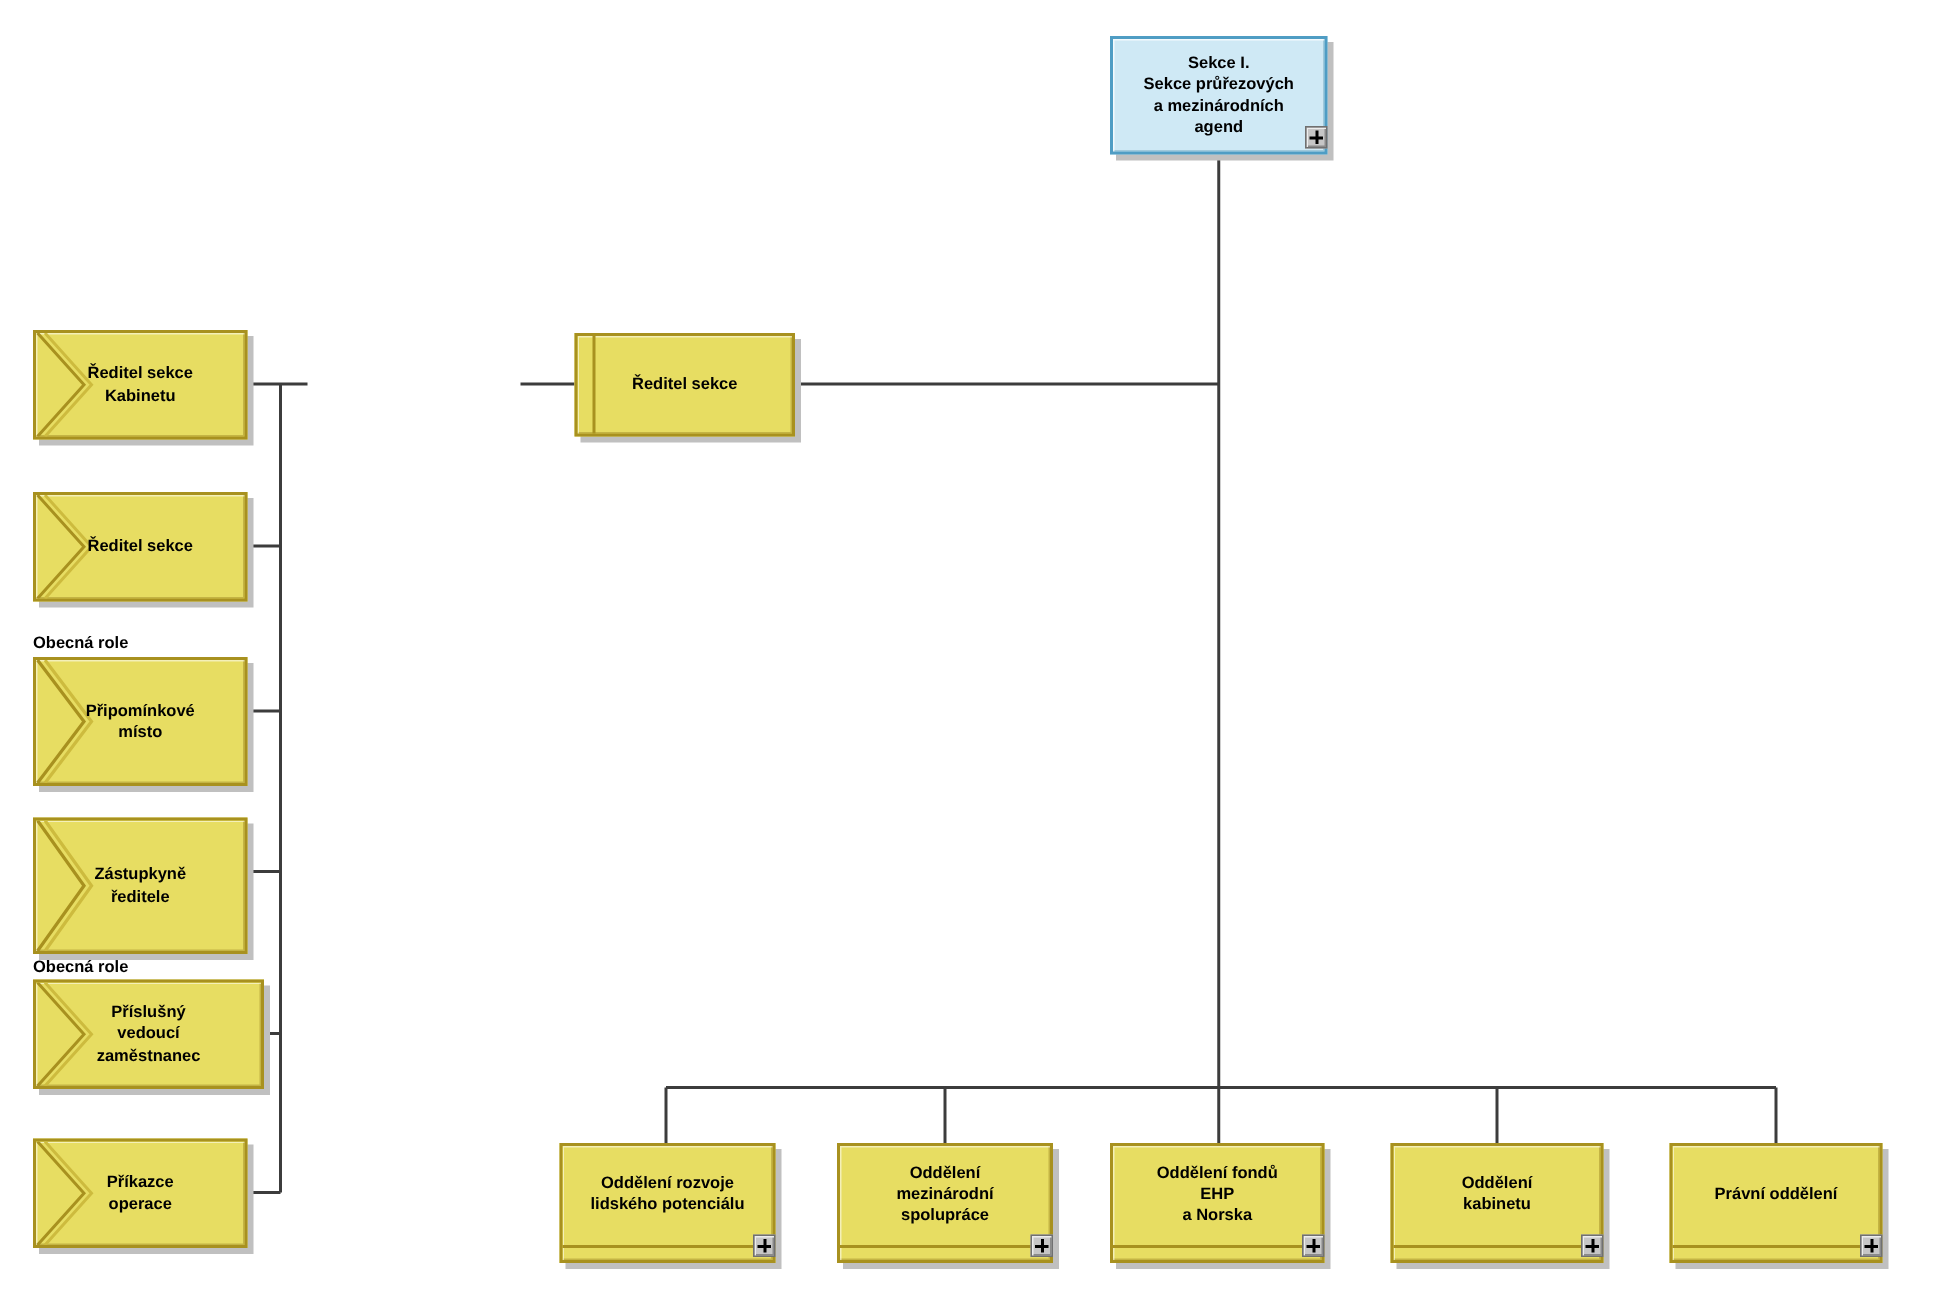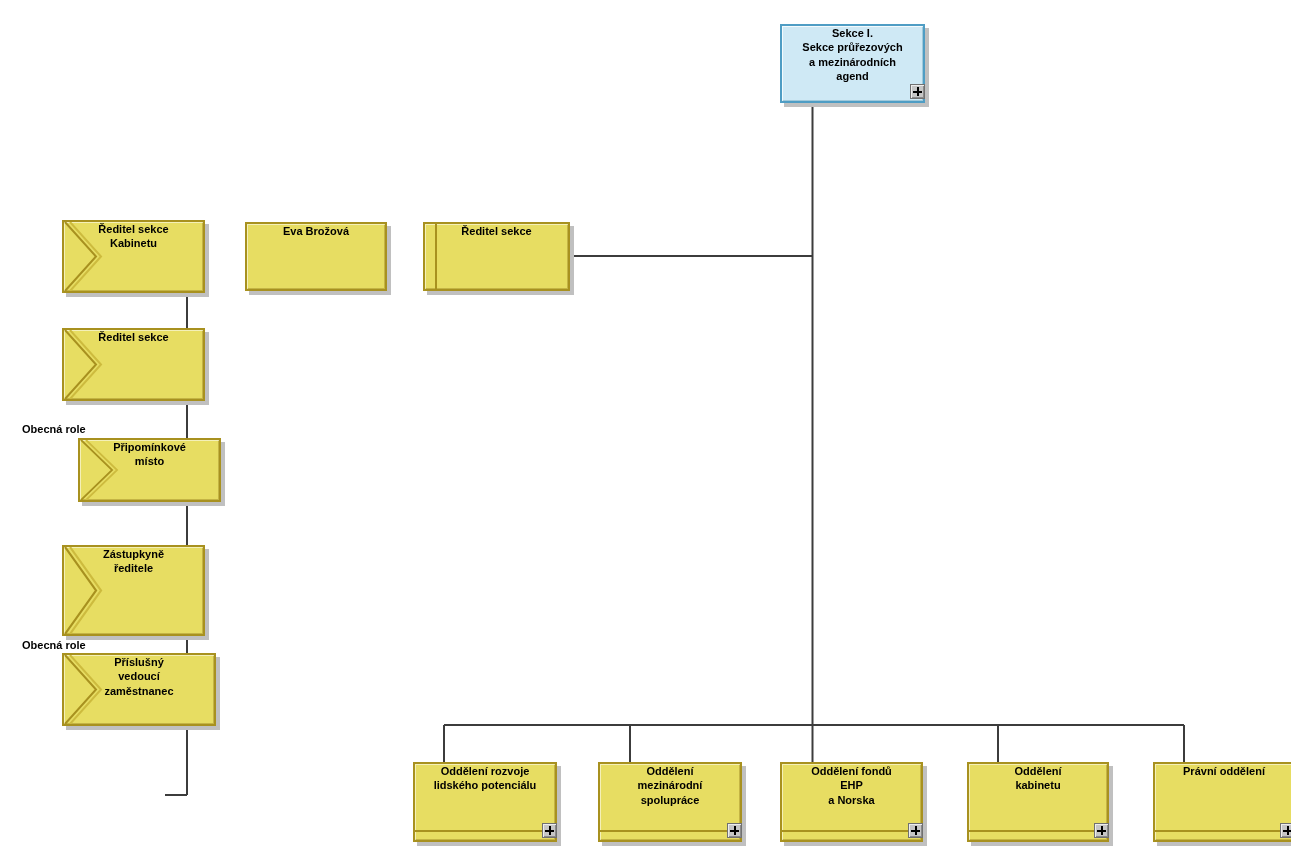--- a/index.html
+++ b/index.html
@@ -9,23 +9,23 @@
   }
   .lines{position:absolute;left:0;top:0;width:1291px;height:868px;pointer-events:none;}
   .lines line{stroke:var(--line,#3c3c3c);stroke-width:2;}
   .node{
     position:absolute;box-sizing:border-box;
     background:var(--unit-fill,#e7dd62);
     border:2px solid var(--unit-border,#a8911f);
     box-shadow:4px 4px 0 var(--shadow,#c0c0c0),
                inset 1px 1px 0 rgba(255,255,255,.55),
                inset -1px -1px 0 rgba(146,120,24,.40);
-    display:flex;justify-content:center;
+    display:flex;align-items:center;justify-content:center;
     text-align:center;font-weight:bold;font-size:11px;line-height:1.3;
-    color:#000;white-space:pre-line;cursor:default;margin-left:40px;
+    color:#000;white-space:pre-line;cursor:default;
   }
   .node .lbl{position:relative;z-index:2;}
   .root{
     background:var(--root-fill,#cfe9f5);
     border-color:var(--root-border,#4f9dc4);
     box-shadow:4px 4px 0 var(--shadow,#c0c0c0),
                inset 1px 1px 0 rgba(255,255,255,.75),
                inset -1px -1px 0 rgba(73,142,173,.35);
   }
   .dept{padding-bottom:12px;}
@@ -97,21 +97,21 @@
 
   <div class="node" style="left:22px;top:328px;width:143px;height:73px">
     <svg class="chevron" viewBox="0 0 40 69" preserveAspectRatio="none">
       <polyline class="c1" points="1,0 32,34.5 1,69"></polyline>
       <polyline class="c2" points="6,0 37,34.5 6,69"></polyline>
     </svg>
     <span class="lbl">Ředitel sekce</span>
   </div>
 
   <div class="caption" style="left:22px;top:423px">Obecná role</div>
-  <div class="node" style="left:38px;top:438px;width:143px;height:64px">
+  <div class="node" style="left:22px;top:438px;width:143px;height:86px">
     <svg class="chevron" viewBox="0 0 40 69" preserveAspectRatio="none">
       <polyline class="c1" points="1,0 32,34.5 1,69"></polyline>
       <polyline class="c2" points="6,0 37,34.5 6,69"></polyline>
     </svg>
     <span class="lbl">Připomínkové
 místo</span>
   </div>
 
   <div class="node" style="left:22px;top:545px;width:143px;height:91px">
     <svg class="chevron" viewBox="0 0 40 69" preserveAspectRatio="none">
@@ -126,24 +126,29 @@
   <div class="node" style="left:22px;top:653px;width:154px;height:73px">
     <svg class="chevron" viewBox="0 0 40 69" preserveAspectRatio="none">
       <polyline class="c1" points="1,0 32,34.5 1,69"></polyline>
       <polyline class="c2" points="6,0 37,34.5 6,69"></polyline>
     </svg>
     <span class="lbl">Příslušný
 vedoucí
 zaměstnanec</span>
   </div>
 
+  <div class="node" style="left:22px;top:759px;width:143px;height:73px">
+    <svg class="chevron" viewBox="0 0 40 69" preserveAspectRatio="none">
+      <polyline class="c1" points="1,0 32,34.5 1,69"></polyline>
+      <polyline class="c2" points="6,0 37,34.5 6,69"></polyline>
+    </svg>
+    <span class="lbl">Příkazce
+operace</span>
+  </div>
 
-  <div class="node" style="left:205px;top:222px;width:142px;height:69px">
-    <span class="lbl">Eva Brožová</span>
-  </div>
 
   <div class="node" style="left:383px;top:222px;width:147px;height:69px">
     <div class="pos-marker"></div>
     <span class="lbl">Ředitel sekce</span>
   </div>
 
   <div class="node dept" style="left:373px;top:762px;width:144px;height:80px">
     <span class="lbl">Oddělení rozvoje
 lidského potenciálu</span>
     <div class="sep"></div>

